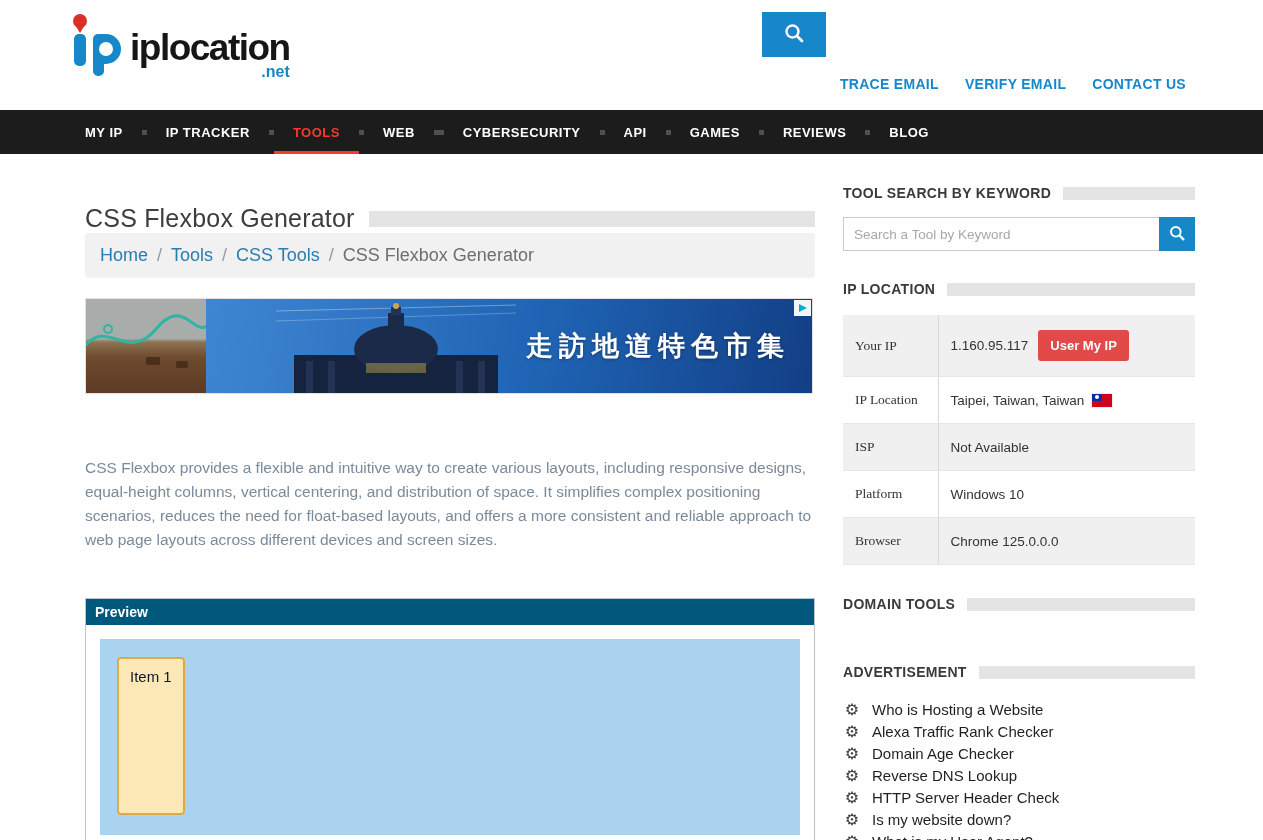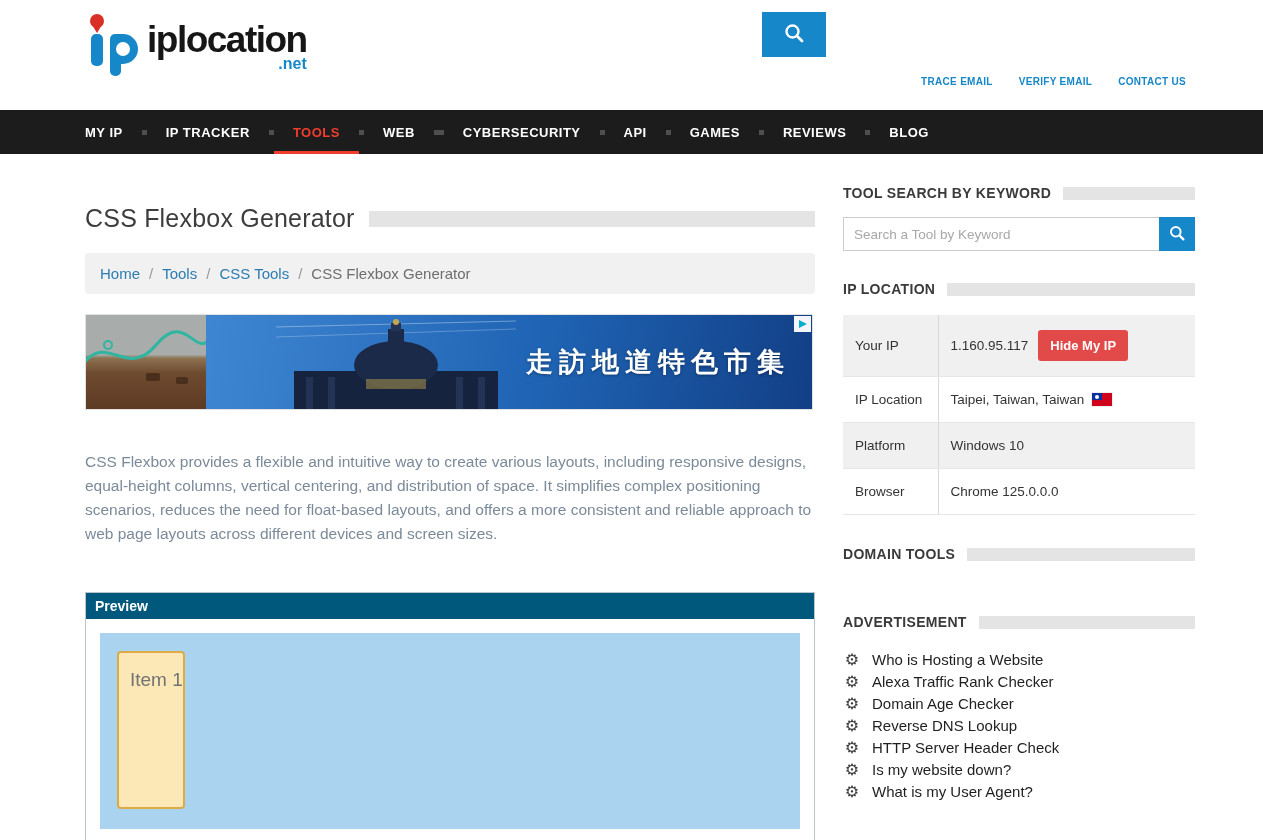--- a/index.html
+++ b/index.html
@@ -1,30 +1,30 @@
 <!DOCTYPE html>
 <html><head>
 <meta charset="utf-8">
 <style>
   * { margin:0; padding:0; box-sizing:border-box; }
   body { font-family:"Liberation Sans", sans-serif; background:#fff; }
   .page { position:relative; width:1263px; height:840px; overflow:hidden; background:#fff; }
 
   
   .top-header { position:relative; height:110px; background:#fff; }
-  .logo { position:absolute; left:85px; top:12px; display:flex; align-items:center; cursor:pointer; }
+  .logo { position:absolute; left:68px; top:12px; display:flex; align-items:flex-end; cursor:pointer; }
   .logo-text { margin-left:4px; line-height:1; }
   .logo-main { font-size:37px; font-weight:bold; color:#161616; letter-spacing:-1.5px; }
   .logo-tld { display:block; text-align:right; font-size:16px; font-weight:bold; color:#1687c9; margin-top:-2px; }
   .search-bar { position:absolute; right:73px; top:12px; display:flex; width:428px; height:45px; }
   .search-bar input { flex:1; border:1px solid #ccc; border-right:none; padding:0 14px; font-size:15px; color:#444; outline:none; font-family:"Liberation Sans", sans-serif; }
   .search-bar input::placeholder { color:#9a9a9a; }
   .search-btn { width:64px; height:45px; background:#1687c9; border:none; cursor:pointer; display:flex; align-items:center; justify-content:center; }
   .header-links { position:absolute; right:77px; top:76px; display:flex; gap:26px; }
-  .header-link { color:#1687c9; font-size:10px; font-weight:bold; letter-spacing:0.3px; text-decoration:none; cursor:pointer; }
+  .header-link { color:#1687c9; font-size:14px; font-weight:bold; letter-spacing:0.3px; text-decoration:none; cursor:pointer; }
 
   
   .main-nav { height:44px; background:#1c1c1c; display:flex; align-items:stretch; padding-left:85px; }
   .nav-list { display:flex; align-items:stretch; }
   .nav-item { display:flex; align-items:center; padding:0 19px; color:#fff; font-size:13px; font-weight:bold; letter-spacing:0.5px; cursor:pointer; position:relative; }
   .nav-item:first-child { padding-left:0; }
   .nav-item.active { color:#f03d2d; }
   .nav-item.active::after { content:""; position:absolute; left:0; right:0; bottom:0; height:3px; background:#f03d2d; }
   .nav-item:first-child.active::after { left:0; }
   .nav-sep { width:5px; height:5px; background:#4f4f4f; align-self:center; }
@@ -32,59 +32,59 @@
   
   .content { display:flex; padding:0 68px 0 85px; }
   .main-col { width:730px; }
   .sidebar { width:352px; margin-left:28px; }
 
   
   .title-row { margin-top:50px; display:flex; align-items:center; }
   .page-title { font-size:25px; font-weight:normal; color:#3d3d3d; letter-spacing:0.2px; }
   .title-bar { flex:1; height:16px; background:#e4e4e4; margin-left:14px; }
 
-  .breadcrumb { margin-top:20px; background:#f1f1f1; border-radius:4px; padding:12px 15px; font-size:15px; display:flex; align-items:center; flex-wrap:wrap; }
+  .breadcrumb { background:#f1f1f1; border-radius:4px; padding:12px 15px; font-size:18px; display:flex; align-items:center; flex-wrap:wrap; }
   .bc-link { color:#2b7cb0; text-decoration:none; cursor:pointer; }
   .bc-current { color:#6e6e6e; }
   .bc-sep { color:#999; margin:0 9px; }
 
   .ad-banner { margin-top:20px; width:728px; height:96px; border:1px solid #e2e2e2; display:flex; position:relative; overflow:hidden; cursor:pointer; background:#fff; }
   .ad-photo { width:120px; height:100%; position:relative; background:linear-gradient(180deg,#a8adab 0%,#a8adab 42%,#8d7352 46%,#6e4a2e 62%,#5d3b24 100%); }
   .ad-main { flex:1; position:relative; background:linear-gradient(100deg,#3f86d2 0%,#1f64b4 55%,#123f86 100%); }
   .ad-building { position:absolute; left:70px; bottom:0; }
   .ad-text { position:absolute; right:22px; top:50%; transform:translateY(-50%); color:#fff; font-size:27px; letter-spacing:6px; font-weight:bold; text-shadow:0 1px 3px rgba(0,0,0,0.35); white-space:nowrap; }
   .ad-badge { position:absolute; top:1px; right:1px; width:17px; height:16px; background:rgba(255,255,255,0.95); display:flex; align-items:center; justify-content:center; }
 
-  .description { margin-top:40px; color:#7b8a99; font-size:15.5px; line-height:24px; }
+  .description { margin-top:62px; color:#7b8a99; font-size:15.5px; line-height:24px; }
 
   .preview-panel { margin-top:46px; border:1px solid #b9c6ce; }
   .preview-header { background:#00587c; color:#fff; font-size:14px; font-weight:bold; padding:5px 9px; }
   .preview-body { background:#fff; padding:14px 14px 80px 14px; }
   .flex-container { background:#aad3f0; height:196px; padding:18px 0 0 17px; display:flex; align-items:flex-start; }
-  .flex-item { width:68px; height:158px; background:#fce8b6; border:2px solid #ddab45; border-radius:4px; padding:16px 0 0 11px; font-size:19px; color:#737373; }
+  .flex-item { width:68px; height:158px; background:#fce8b6; border:2px solid #ddab45; border-radius:4px; padding:9px 0 0 11px; font-size:15px; color:#0f172a; }
 
   
   .side-heading-row { display:flex; align-items:center; }
   .side-heading-row h3 { font-size:14px; font-weight:bold; color:#3a3a3a; letter-spacing:0.3px; white-space:nowrap; }
   .heading-bar { flex:1; height:13px; background:#e4e4e4; margin-left:12px; }
   .sh-toolsearch { margin-top:31px; }
   .sh-iploc { margin-top:30px; }
   .sh-ad { margin-top:52px; }
   .sh-domain { margin-top:31px; }
 
   .tool-search { margin-top:16px; display:flex; height:34px; }
   .tool-search input { flex:1; border:1px solid #ccc; border-right:none; padding:0 10px; font-size:13.5px; color:#444; outline:none; font-family:"Liberation Sans", sans-serif; }
   .tool-search input::placeholder { color:#a8a8a8; }
   .tool-search-btn { width:36px; background:#1687c9; border:none; cursor:pointer; display:flex; align-items:center; justify-content:center; }
 
   .ip-table { margin-top:18px; width:100%; border-collapse:collapse; font-size:13.5px; color:#333; }
   .ip-table tr:nth-child(odd) { background:#f0f0f0; }
   .ip-table tr:nth-child(even) { background:#fff; }
   .ip-table td { padding:15px 12px; vertical-align:middle; border-bottom:1px solid #e6e6e6; }
-  .ip-table td.lbl { width:95px; border-right:1px solid #d9d9d9; }
+  .ip-table td.lbl { width:95px; border-right:1px solid #d9d9d9;font-family:Liberation Serif, serif; }
   .hide-ip-btn { background:#e24a4a; color:#fff; border:none; font-weight:bold; font-size:13px; padding:8px 12px; border-radius:3px; margin-left:10px; cursor:pointer; font-family:"Liberation Sans", sans-serif; }
   .tw-flag { display:inline-block; width:20px; height:13px; background:#d0021b; position:relative; vertical-align:-2px; margin-left:8px; box-shadow:0 0 1px rgba(0,0,0,0.4); }
   .tw-flag .canton { position:absolute; top:0; left:0; width:10px; height:7px; background:#0a2f9e; }
   .tw-flag .sun { position:absolute; top:1.5px; left:3px; width:4px; height:4px; background:#fff; border-radius:50%; }
 
   .domain-tools { margin-top:19px; list-style:none; }
   .domain-tools li { display:flex; align-items:center; gap:11px; padding:2px 0; font-size:15px; color:#1f1f1f; cursor:pointer; line-height:18px; }
   .gear-icon { font-size:16px; color:#3d3d3d; width:18px; text-align:center; font-family:"DejaVu Sans", sans-serif; }
 </style>
 </head>
@@ -231,25 +231,29 @@
       </div>
 
       <div class="side-heading-row sh-iploc">
         <h3>IP LOCATION</h3>
         <div class="heading-bar"></div>
       </div>
       <table class="ip-table">
         <tbody id="ip-table-body">
             <tr>
               <td class="lbl">Your IP</td>
-              <td class="val"><span>1.160.95.117</span><button class="hide-ip-btn">Hide My IP</button></td>
+              <td class="val"><span>1.160.95.117</span><button class="hide-ip-btn">User My IP</button></td>
             </tr>
             <tr>
               <td class="lbl">IP Location</td>
               <td class="val"><span>Taipei, Taiwan, Taiwan</span><span class="tw-flag"><span class="canton"></span><span class="sun"></span></span></td>
+            </tr>
+            <tr>
+              <td class="lbl">ISP</td>
+              <td class="val"><span>Not Available</span></td>
             </tr>
             <tr>
               <td class="lbl">Platform</td>
               <td class="val"><span>Windows 10</span></td>
             </tr>
             <tr>
               <td class="lbl">Browser</td>
               <td class="val"><span>Chrome 125.0.0.0</span></td>
             </tr>
           </tbody>

